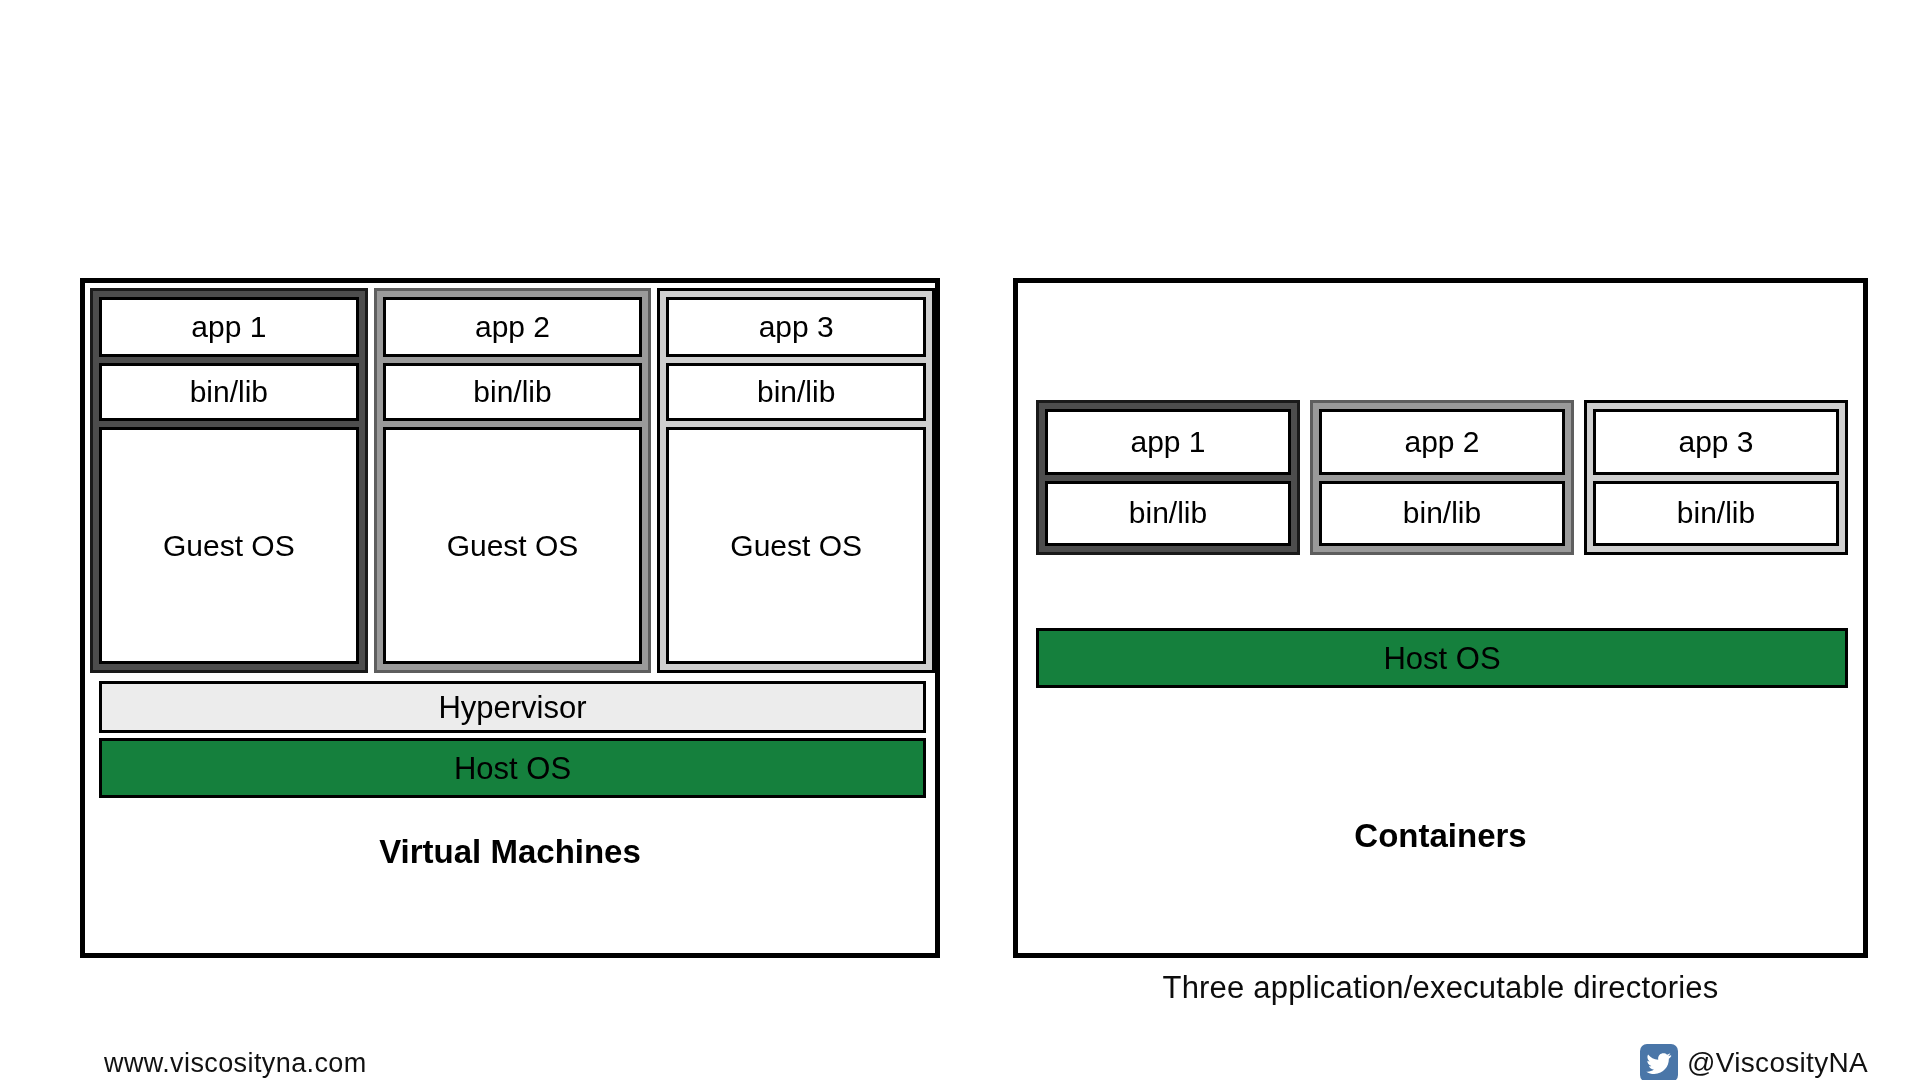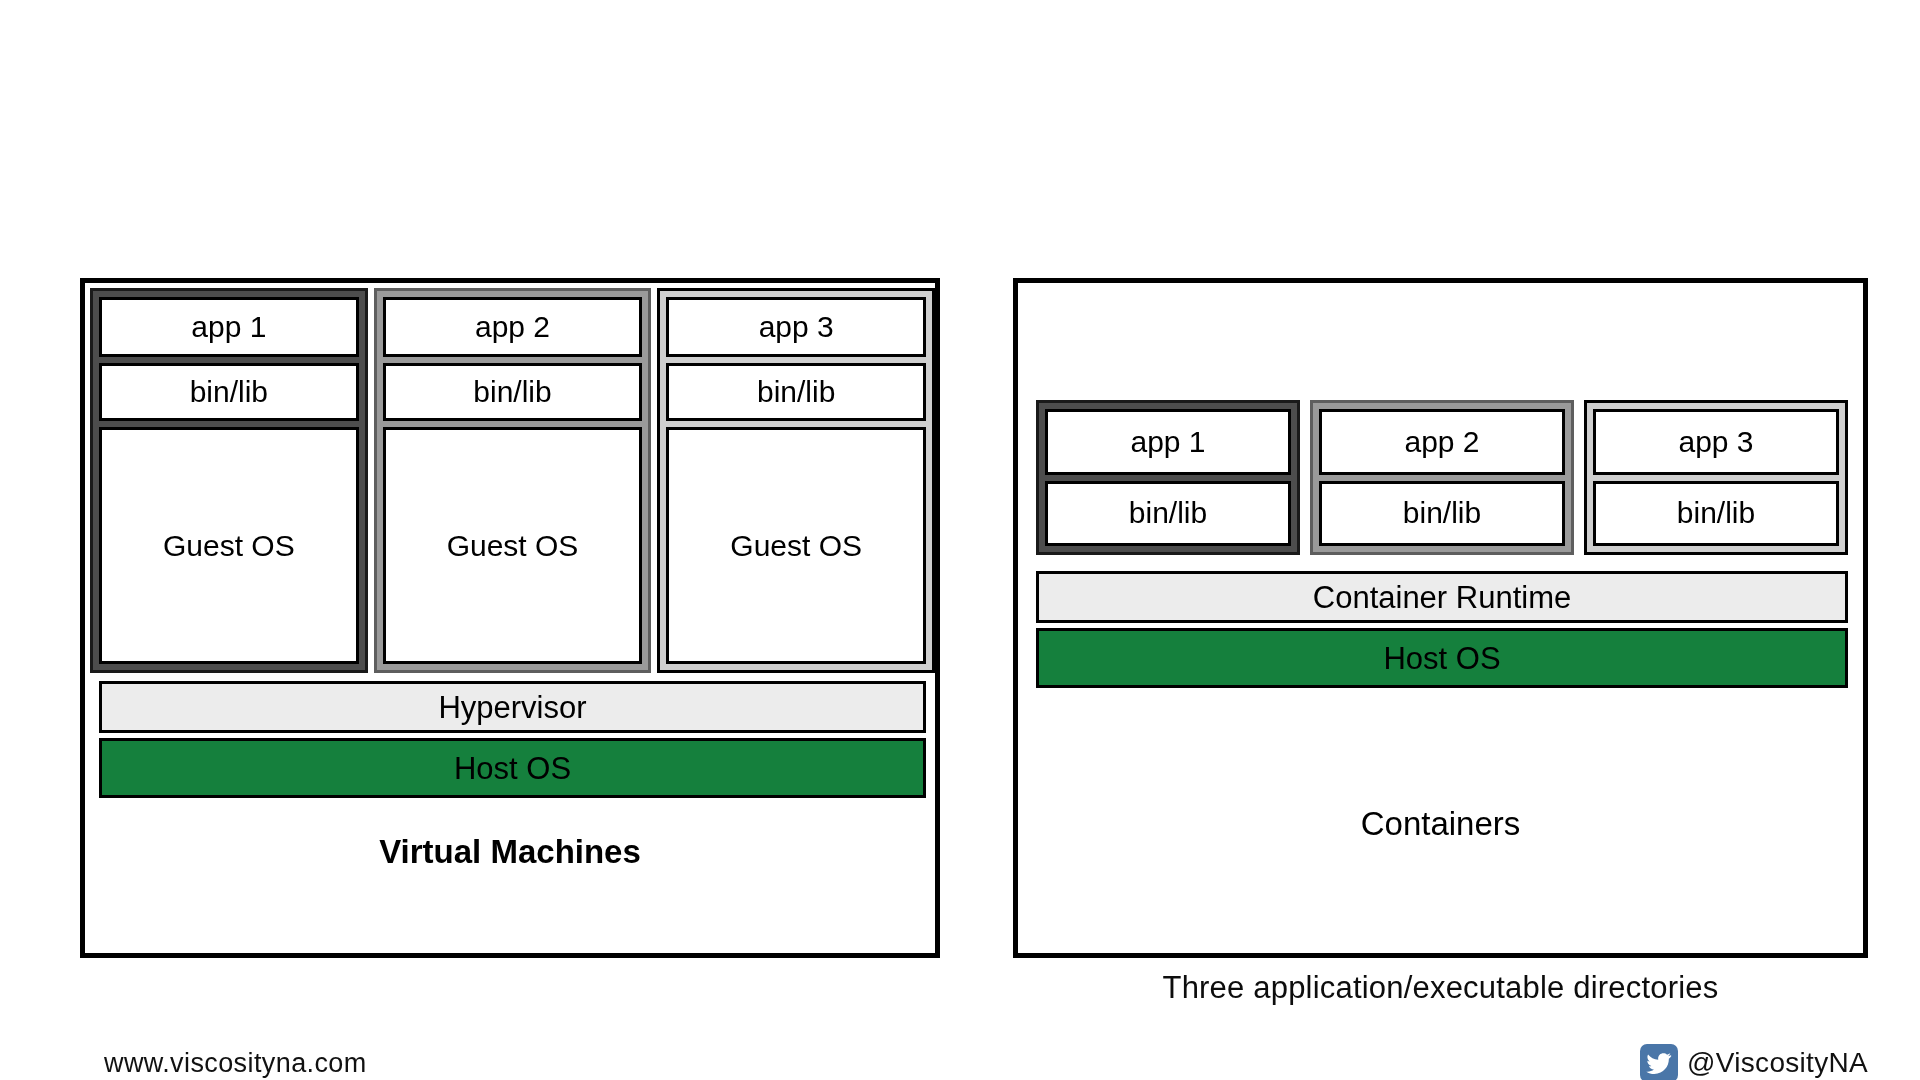--- a/index.html
+++ b/index.html
@@ -95,21 +95,21 @@
   
   .panel-title {
     position: absolute;
     left: 0; width: 100%;
     text-align: center;
     font-size: 33px;
     color: #000000;
     line-height: 1;
   }
   #vm-title { top: 552px; font-weight: 700; }
-  #ct-title { top: 524px; font-weight: 400; }
+  #ct-title { top: 536px; font-weight: 700; }
 
   
   .caption {
     position: absolute;
     text-align: center;
     font-size: 31px;
     color: #0d0d0d;
     line-height: 1;
     letter-spacing: 0.2px;
   }
@@ -197,21 +197,20 @@
         <div class="cellbox ct-cell">bin/lib</div>
       </div>
 
       <div class="ct-stack shade-light">
         <div class="cellbox ct-cell">app 3</div>
         <div class="cellbox ct-cell">bin/lib</div>
       </div>
 
     </div>
 
-    <div class="bar bar-runtime" id="ct-runtime">Container Runtime</div>
     <div class="bar bar-host" id="ct-hostos">Host OS</div>
 
     <div class="panel-title" id="ct-title">Containers</div>
   </div>
 
   <div class="caption" id="ct-caption">Three application/executable directories</div>
 
   <div id="footer-url">www.viscosityna.com</div>
 
   <div id="footer-social">

